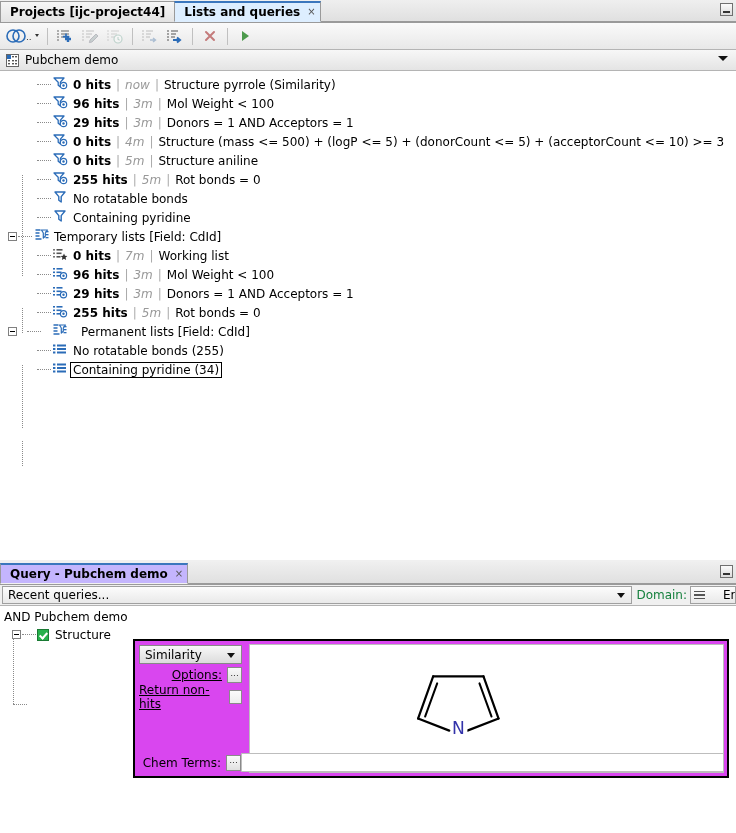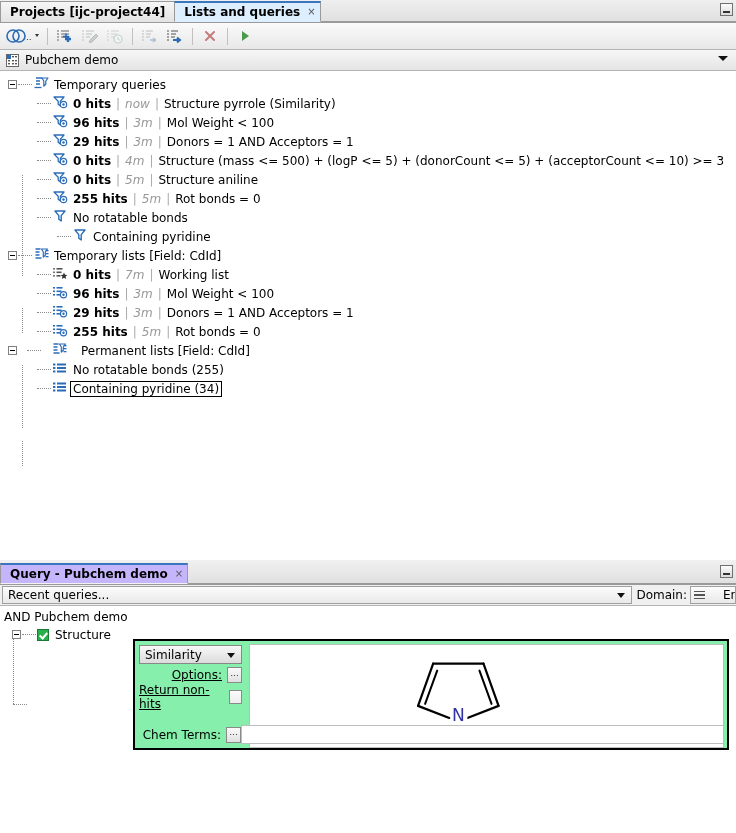--- a/index.html
+++ b/index.html
@@ -129,21 +129,21 @@
     display:flex;align-items:center;padding-left:5px;position:relative;
     box-sizing:border-box;font-size:12px;
   }
   .qcombo .chev{
     position:absolute;right:6px;top:6px;
     width:0;height:0;border-left:4px solid transparent;border-right:4px solid transparent;
     border-top:5px solid #111;
   }
   .domainlabel{
     display:flex;align-items:center;padding:0 3px 0 4px;
-    color:#000000;font-size:12px;
+    color:#15803d;font-size:12px;
   }
   .domaincombo{
     width:46px;margin:1px 0;
     background:linear-gradient(#fcfcfc,#e9e9e9);
     border:1px solid #a0a0a0;box-sizing:border-box;
     display:flex;align-items:center;gap:18px;padding-left:3px;overflow:hidden;
     font-size:12px;
   }
   .hamb{display:inline-block;width:11px;height:9px;position:relative;flex:0 0 auto;}
   .hamb i{position:absolute;left:0;width:11px;height:1.5px;background:#555;}
@@ -156,22 +156,22 @@
     width:12px;height:12px;background:#fff;border:1px solid #5a5a5a;
     box-sizing:border-box;display:inline-flex;align-items:center;justify-content:center;
     position:relative;
   }
   .chk.on{background:#26b14c;border-color:#1a7a34;}
   .chk.on:after{
     content:"";position:absolute;left:3px;top:1px;width:3px;height:6px;
     border:solid #fff;border-width:0 2px 2px 0;transform:rotate(42deg);
   }
   .structbox{
-    position:absolute;left:133px;top:33px;width:596px;height:111px;
-    border:2px solid #000;background:#86efac;box-sizing:border-box;
+    position:absolute;left:133px;top:33px;width:596px;height:139px;
+    border:2px solid #000;background:#d946ef;box-sizing:border-box;
     display:flex;flex-direction:column;
   }
   .sbrow{display:flex;}
   .sleft{width:114px;padding:4px 0 0 4px;box-sizing:border-box;}
   .combo-sim{
     width:103px;height:19px;box-sizing:border-box;
     background:linear-gradient(#f8f8f8,#dcdcdc);
     border:1px solid #888;
     display:flex;align-items:center;padding-left:5px;position:relative;font-size:12px;
   }
@@ -316,34 +316,20 @@
           </g>
         </svg>
       </span>
       <span class="dblabel">Pubchem demo</span>
       <span class="chev"></span>
     </div>
 
     <div class="treepane">
 
       <div class="vline" style="left:22px;top:103px;height:101px;"></div>
-      <div class="row" style="padding-left:8px;">
-        <span class="expander">
-            <i></i>
-          </span>
-        <span class="dots"></span>
-        <span class="icon">
-          <svg width="16" height="14" viewBox="0 0 16 14">
-            <path d="M9 2h6l-2.2 3v3.2L10.8 10V5z" fill="#fff" stroke="#2b6cb8" stroke-width="1.2" stroke-linejoin="round"></path>
-            <path d="M3 2h6M3 5h4M3 8h4" stroke="#2b6cb8" stroke-width="1.3"></path>
-            <path d="M1.5 11.5h7" stroke="#2b6cb8" stroke-width="1.3"></path>
-          </svg>
-        </span>
-        <span class="label">Temporary queries</span>
-      </div>
 
       <div class="row" style="padding-left:36px;">
         <span class="dots"></span>
         <span class="icon">
           <svg width="16" height="14" viewBox="0 0 16 14">
             <path d="M2 2h10l-3.6 4.2V11L6.2 9.2V6.2z" fill="#fff" stroke="#2b6cb8" stroke-width="1.3" stroke-linejoin="round"></path>
             <circle cx="11.5" cy="9.5" r="3.2" fill="#fff" stroke="#2b6cb8" stroke-width="1.2"></circle>
             <circle cx="11.5" cy="9.5" r="1.2" fill="#2b6cb8"></circle>
           </svg>
         </span>
@@ -439,21 +425,21 @@
       <div class="row" style="padding-left:36px;">
         <span class="dots"></span>
         <span class="icon">
           <svg width="16" height="14" viewBox="0 0 16 14">
             <path d="M3 2h10l-3.8 4.6V12L6.8 10.2V6.6z" fill="#fff" stroke="#2b6cb8" stroke-width="1.4" stroke-linejoin="round"></path>
           </svg>
         </span>
         <span class="label">No rotatable bonds</span>
       </div>
 
-      <div class="row" style="padding-left:56px;">
+      <div class="row" style="padding-left:36px;">
         <span class="dots"></span>
         <span class="icon">
           <svg width="16" height="14" viewBox="0 0 16 14">
             <path d="M3 2h10l-3.8 4.6V12L6.8 10.2V6.6z" fill="#fff" stroke="#2b6cb8" stroke-width="1.4" stroke-linejoin="round"></path>
           </svg>
         </span>
         <span class="label">Containing pyridine</span>
       </div>
 
       <div class="vline" style="left:22px;top:293px;height:63px;"></div>

